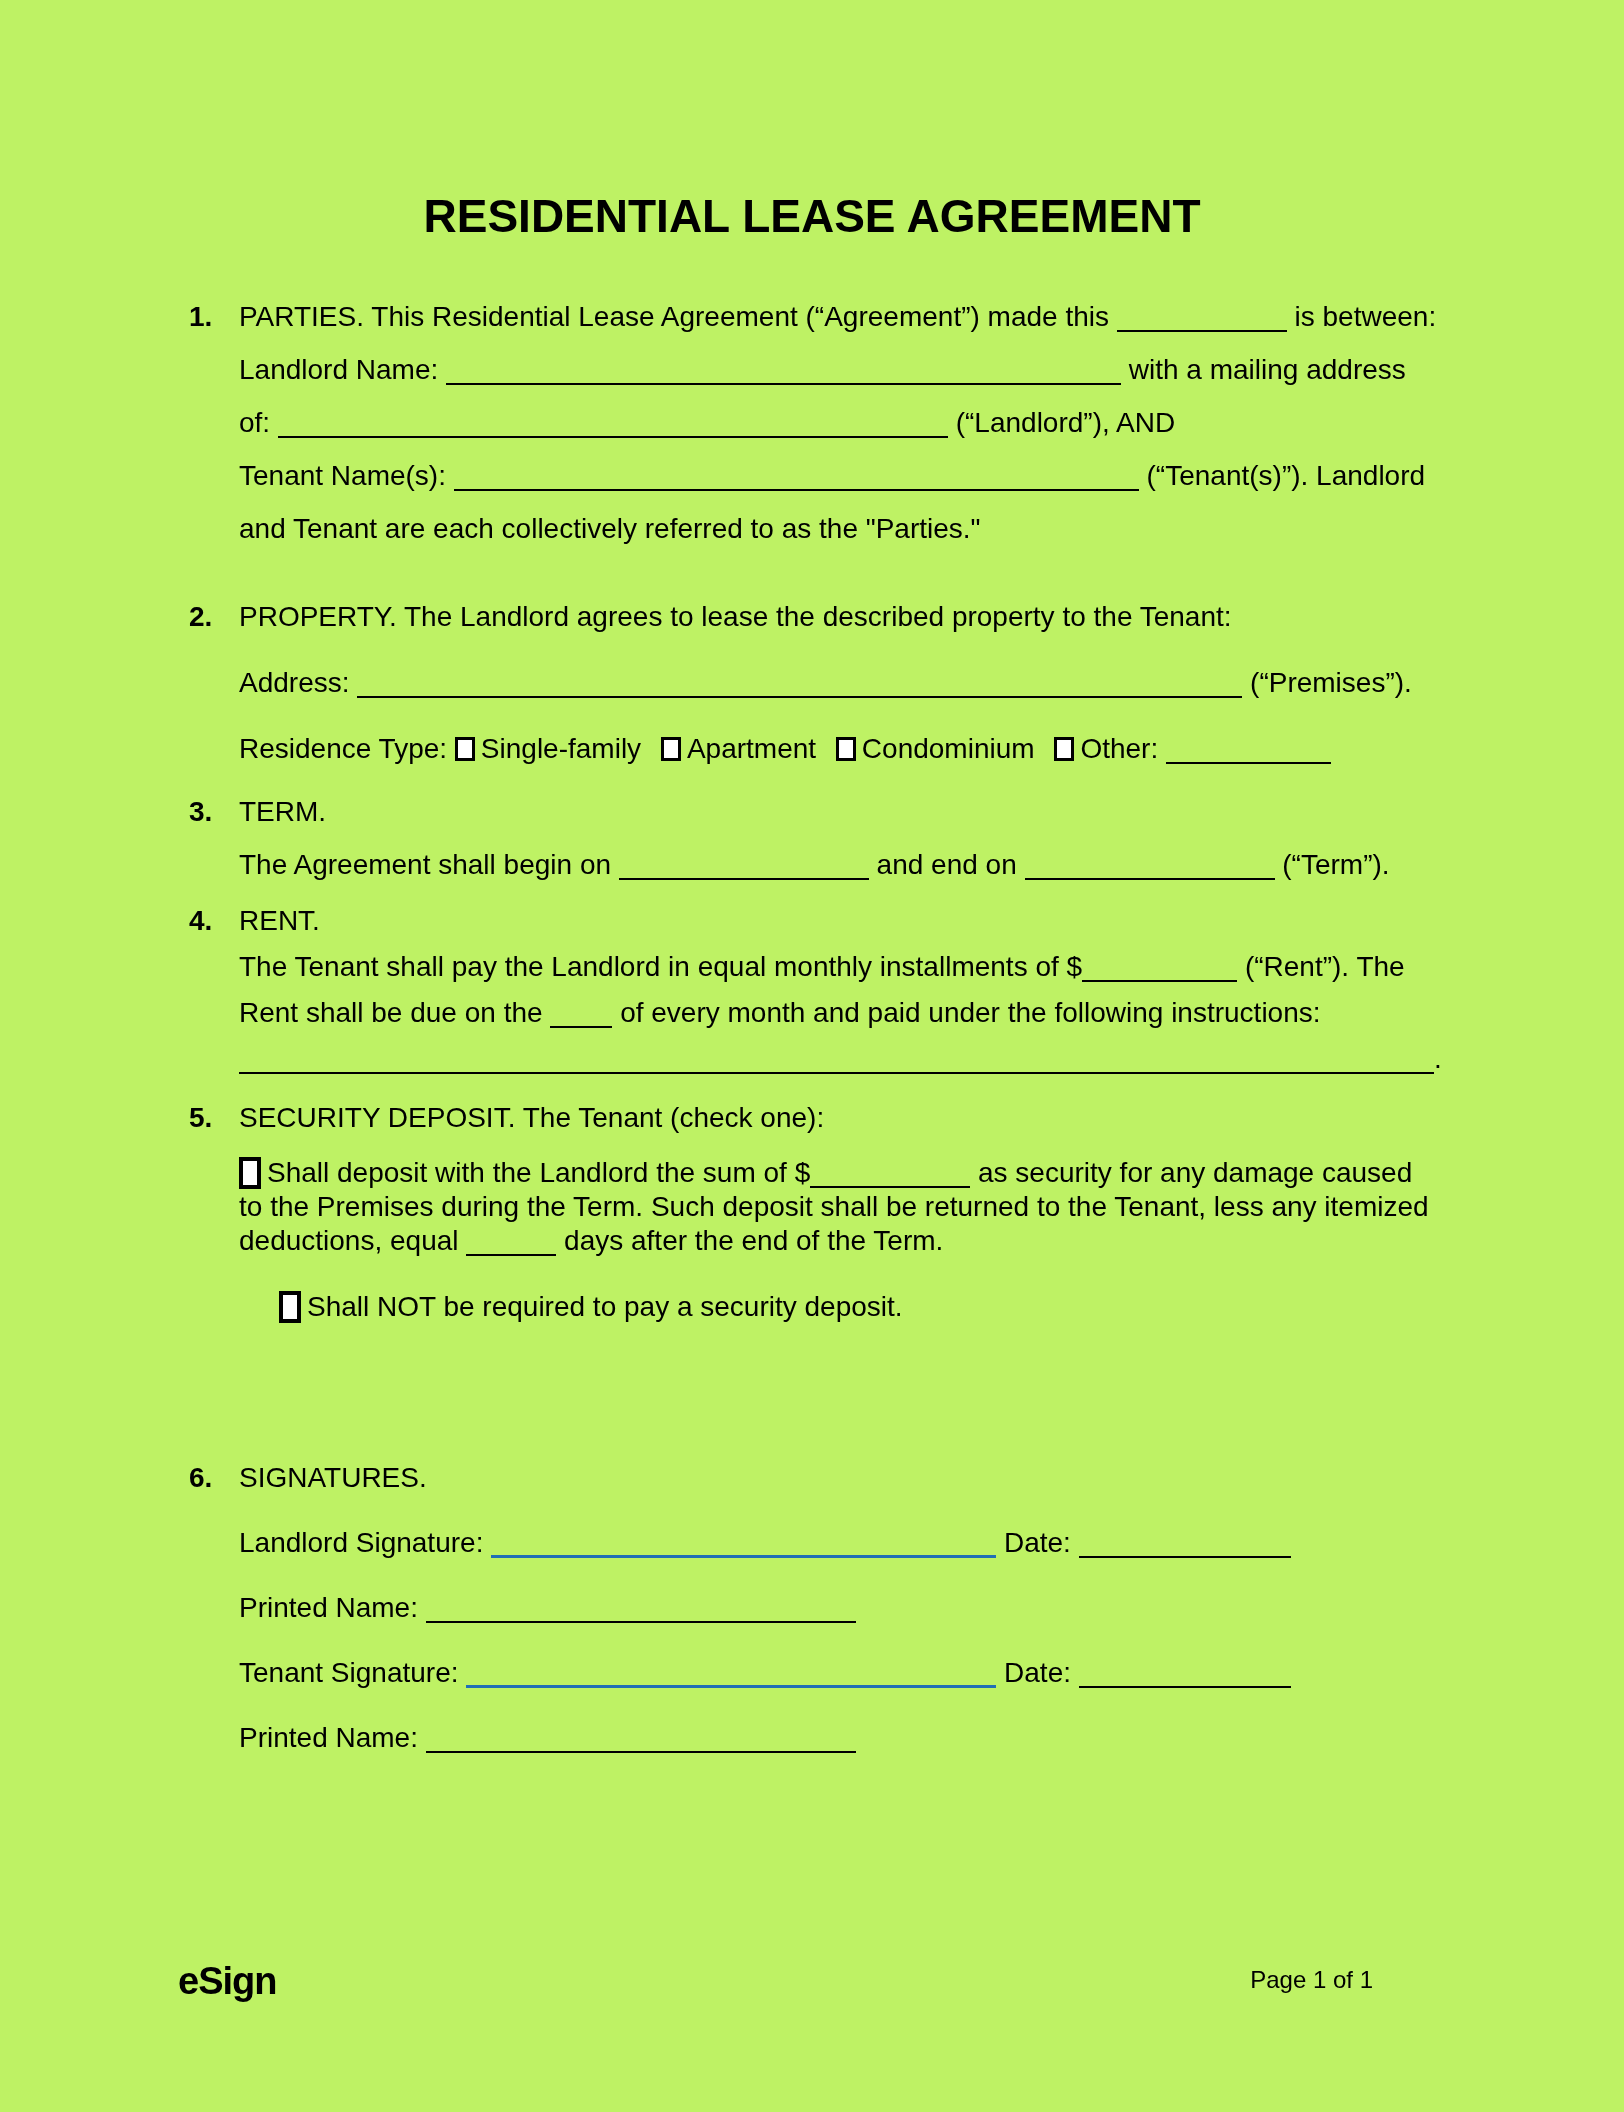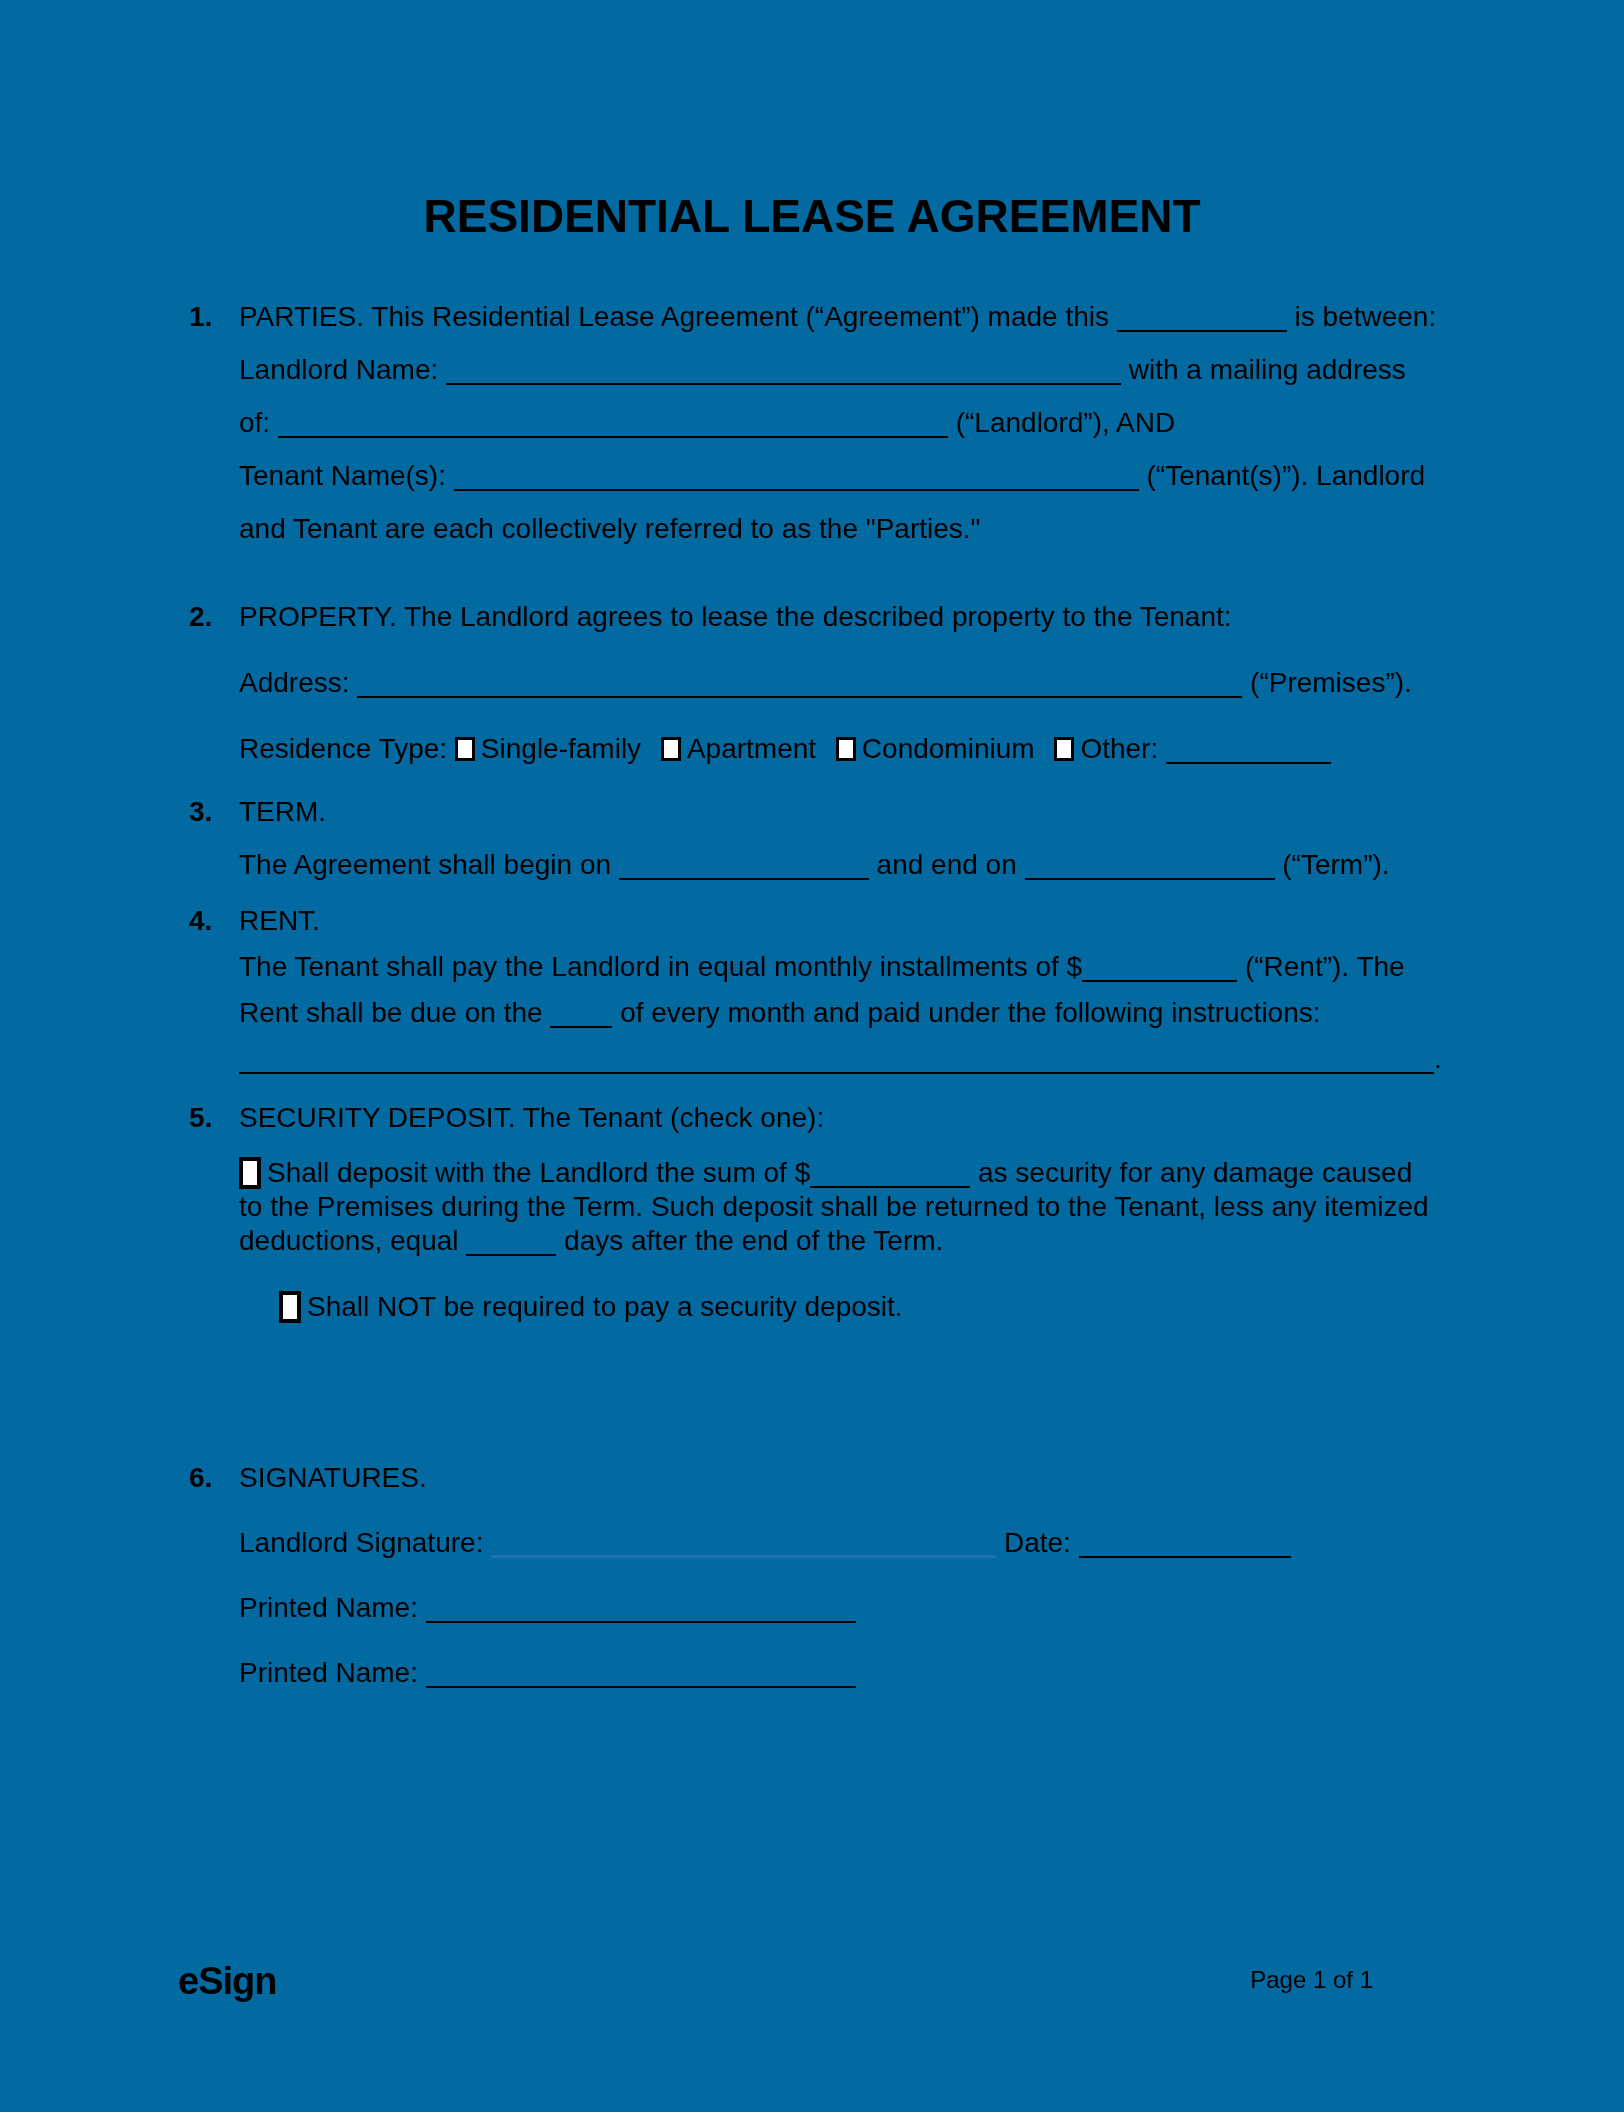--- a/index.html
+++ b/index.html
@@ -1,20 +1,20 @@
 <!DOCTYPE html>
 <html><head>
 <meta charset="utf-8">
 <style>
   * { margin:0; padding:0; box-sizing:border-box; }
   html,body { background:#fff; }
   .page {
     position:relative;
     width:1624px; height:2112px;
-    background:#0369a1;
+    background:#bef264;
     color:#000;
     font-family:"Liberation Sans", sans-serif;
     font-size:28px;
     overflow:hidden;
   }
   .title {
     margin-top:190px;
     text-align:center;
     font-size:46px;
     font-weight:bold;
@@ -185,20 +185,26 @@
       <span class="b">Landlord Signature</span><span>:</span>
       <span class="blank blank-blue" style="width: 505px; border-bottom-color: rgb(31, 111, 181);"></span>
       <span>Date:</span>
       <span class="blank" style="width:212px"></span>
     </div>
     <div class="ln mt12">
       <span>Printed Name:</span>
       <span class="blank" style="width:430px"></span>
     </div>
     <div class="ln mt12">
+      <span class="b">Tenant Signature</span><span>:</span>
+      <span class="blank blank-blue" style="width: 530px; border-bottom-color: rgb(31, 111, 181);"></span>
+      <span>Date:</span>
+      <span class="blank" style="width:212px"></span>
+    </div>
+    <div class="ln mt12">
       <span>Printed Name:</span>
       <span class="blank" style="width:430px"></span>
     </div>
   </section>
 
   <div class="footer-brand">eSign</div>
   <div class="footer-page">Page 1 of 1</div>
 
 </div>
 

